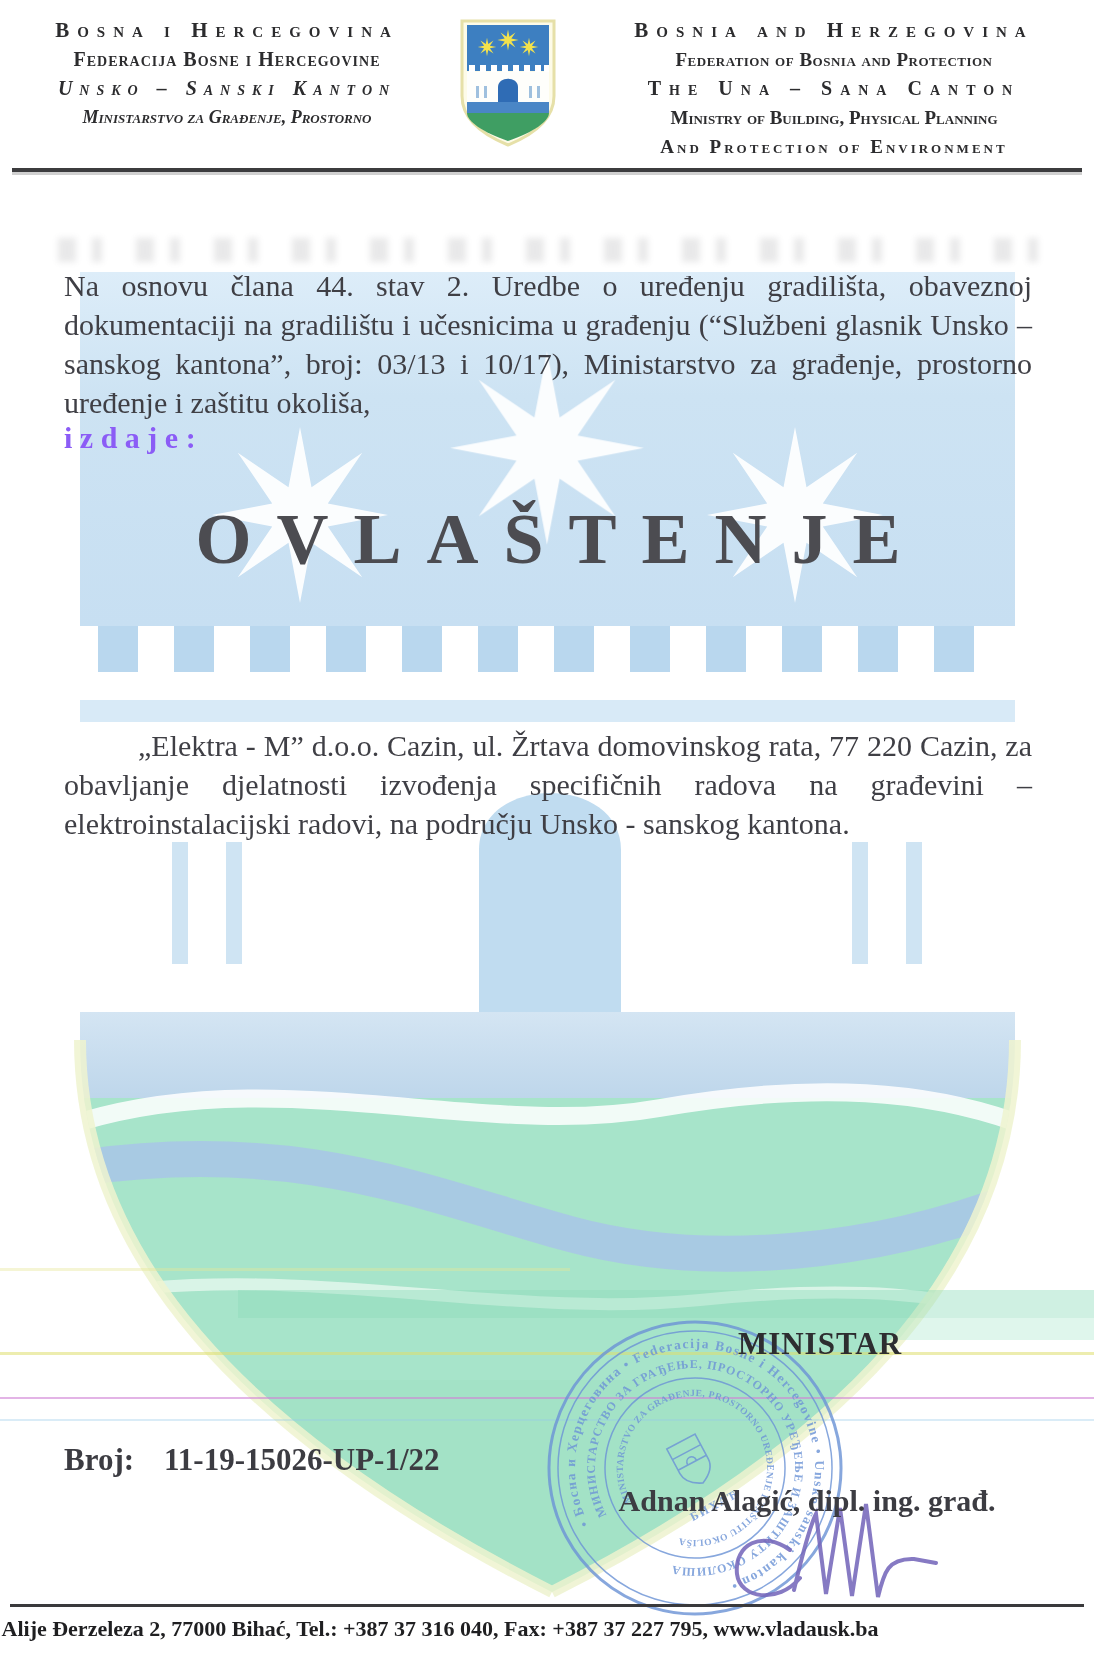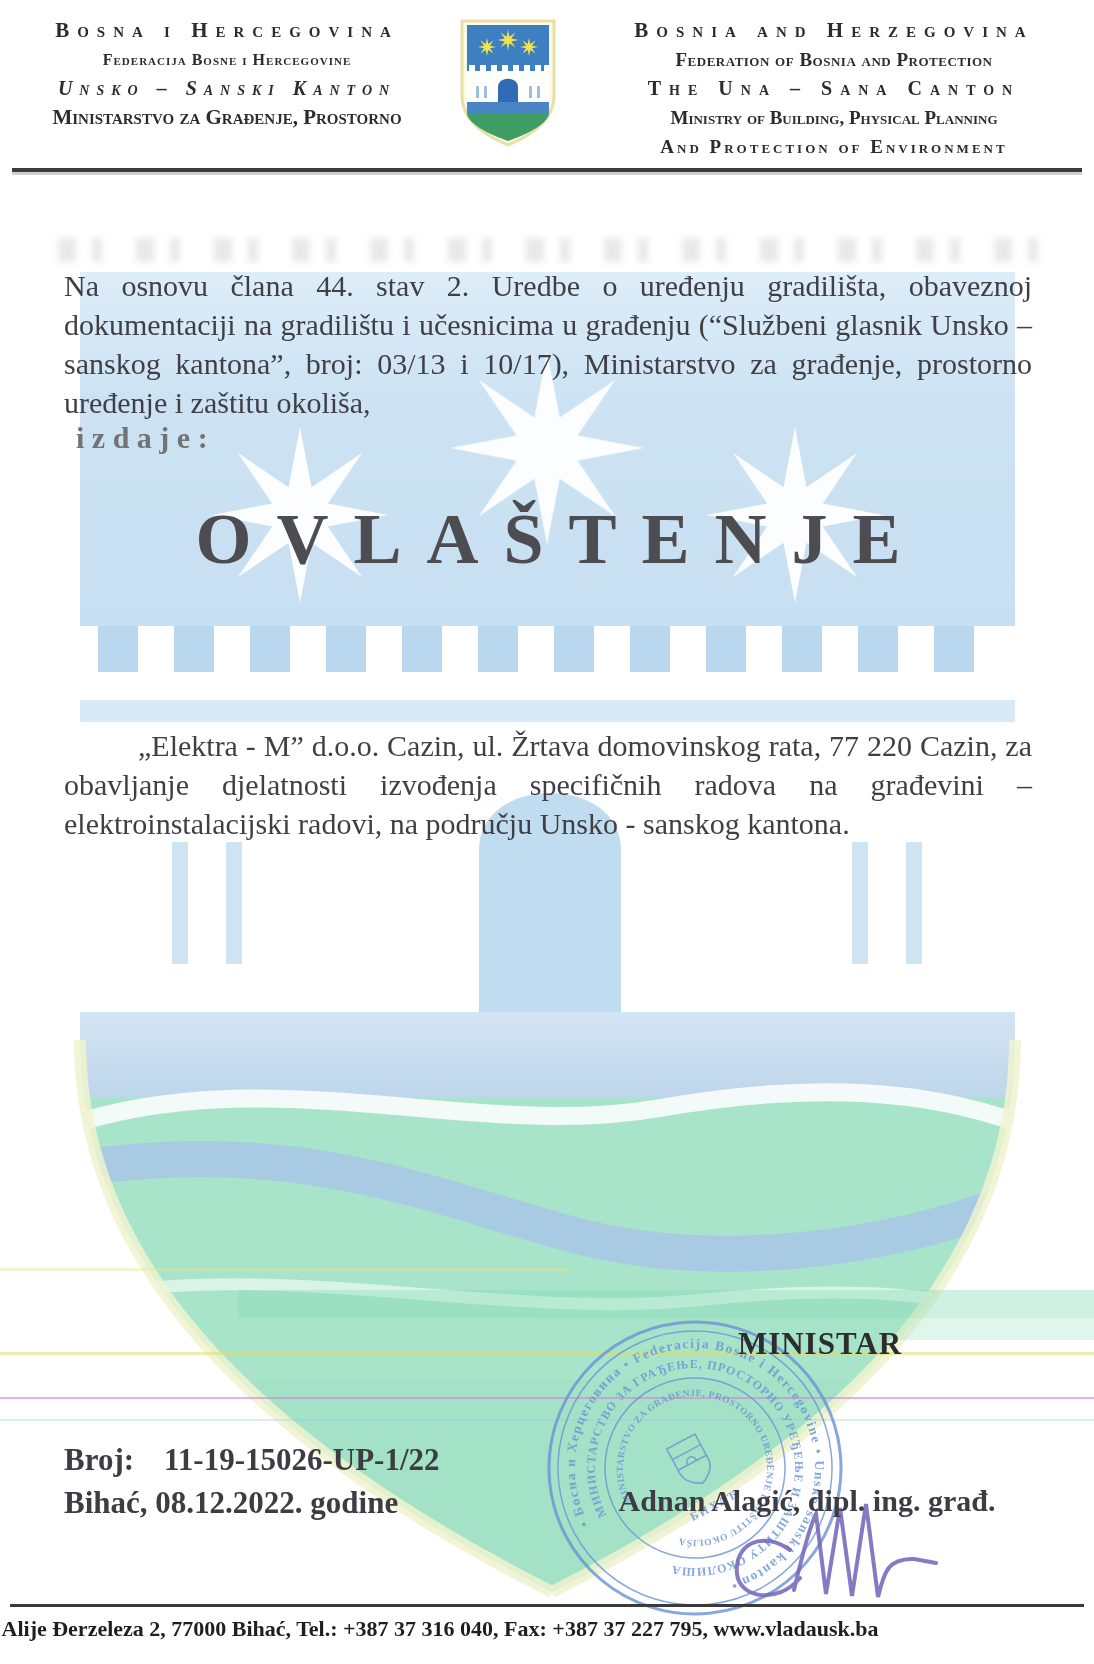--- a/index.html
+++ b/index.html
@@ -5,40 +5,40 @@
   html,body{margin:0;padding:0;background:#e8e8e8;}
   .page{position:relative;width:1094px;height:1664px;background:#ffffff;margin:0 auto;
         font-family:"Liberation Serif","DejaVu Serif",serif;overflow:hidden;}
   .abs{position:absolute;}
   
   .hdr{z-index:6;color:#2c2c2e;font-weight:bold;text-align:center;}
   .hdr .ln{font-variant:small-caps;white-space:nowrap;line-height:29px;}
   .hdr-left{top:16px;left:22px;width:410px;}
   .hdr-right{top:16px;left:596px;width:476px;}
   .hdr-left .ln:nth-child(1){font-size:21px;letter-spacing:8px;}
-  .hdr-left .ln:nth-child(2){font-size:16px;letter-spacing:1px;}
+  .hdr-left .ln:nth-child(2){font-size:20px;letter-spacing:1px;}
   .hdr-left .ln:nth-child(3){font-size:20px;letter-spacing:7px;font-style:italic;}
-  .hdr-left .ln:nth-child(4){font-size:21px;letter-spacing:0px;}
+  .hdr-left .ln:nth-child(4){font-size:18px;letter-spacing:0px;font-style:italic;}
   .hdr-left .ln:nth-child(5){font-size:19px;letter-spacing:3px;}
   .hdr-right .ln:nth-child(1){font-size:21px;letter-spacing:8px;}
   .hdr-right .ln:nth-child(2){font-size:19px;letter-spacing:0.5px;}
   .hdr-right .ln:nth-child(3){font-size:20px;letter-spacing:8px;}
   .hdr-right .ln:nth-child(4){font-size:19px;letter-spacing:0px;}
   .hdr-right .ln:nth-child(5){font-size:19px;letter-spacing:3px;}
   .hdr-rule{top:168px;left:12px;width:1070px;height:4px;background:#3c3c3e;z-index:6;
             box-shadow:0 3px 0 rgba(120,120,120,.35);}
   
   .ghost{top:238px;left:58px;width:980px;height:24px;z-index:2;opacity:.16;filter:blur(3px);
     background:repeating-linear-gradient(90deg,#77777c 0 18px,transparent 18px 34px,#77777c 34px 44px,transparent 44px 78px);}
   
   .bodytxt{z-index:6;color:#3f3f45;font-weight:normal;font-size:30px;line-height:39px;
            text-align:justify;}
   .p1{top:266px;left:64px;width:968px;}
-  .izdaje{top:421px;left:64px;width:968px;text-align:left;z-index:6;color:#737373;
-          font-weight:bold;font-size:30px;margin-left:12px;}
+  .izdaje{top:421px;left:64px;width:968px;text-align:left;z-index:6;color:#8b5cf6;
+          font-weight:bold;font-size:30px;}
   .doc-title{top:498px;left:64px;width:968px;z-index:6;text-align:center;color:#4c4c51;
              font-weight:bold;font-size:72px;letter-spacing:25px;white-space:nowrap;
              text-indent:25px;}
   .p2{top:726px;left:64px;width:968px;text-indent:74px;}
   .p3{top:970px;left:64px;width:968px;text-indent:74px;}
   
   .broj{top:1438px;left:64px;z-index:6;color:#3c3c42;font-weight:bold;font-size:31px;
         line-height:43px;}
   .broj .val{margin-left:30px;}
   .ministar{top:1326px;left:700px;width:240px;z-index:6;text-align:center;color:#2d2d30;
@@ -184,21 +184,20 @@
   <div class="abs izdaje">i z d a j e :</div>
   <div class="abs doc-title">OVLAŠTENJE</div>
   <div class="abs bodytxt p2">„Elektra - M” d.o.o. Cazin, ul. Žrtava domovinskog rata, 77 220 Cazin, za obavljanje djelatnosti izvođenja specifičnih radova na građevini – elektroinstalacijski radovi, na području Unsko - sanskog kantona.</div>
 
   <div class="abs ministar">MINISTAR</div>
 
   <div class="abs broj">
     <div>
       <span>Broj:</span><span class="val">11-19-15026-UP-1/22</span>
     </div>
-    <div>Bihać, 08.12.2022. godine</div>
   </div>
 
   <svg class="abs stamp" width="340" height="340" viewBox="0 0 340 340">
     <defs>
       <path id="rOut" d="M50,170 A120,120 0 1 1 290,170 A120,120 0 1 1 50,170"></path>
       <path id="rMid" d="M70,170 A100,100 0 1 1 270,170 A100,100 0 1 1 70,170"></path>
       <path id="rIn" d="M98,170 A72,72 0 1 1 242,170 A72,72 0 1 1 98,170"></path>
     </defs>
     <g transform="rotate(-28 170 170)" fill="none" stroke="#6d94d6">
       <circle cx="170" cy="170" r="146" stroke-width="3"></circle>

